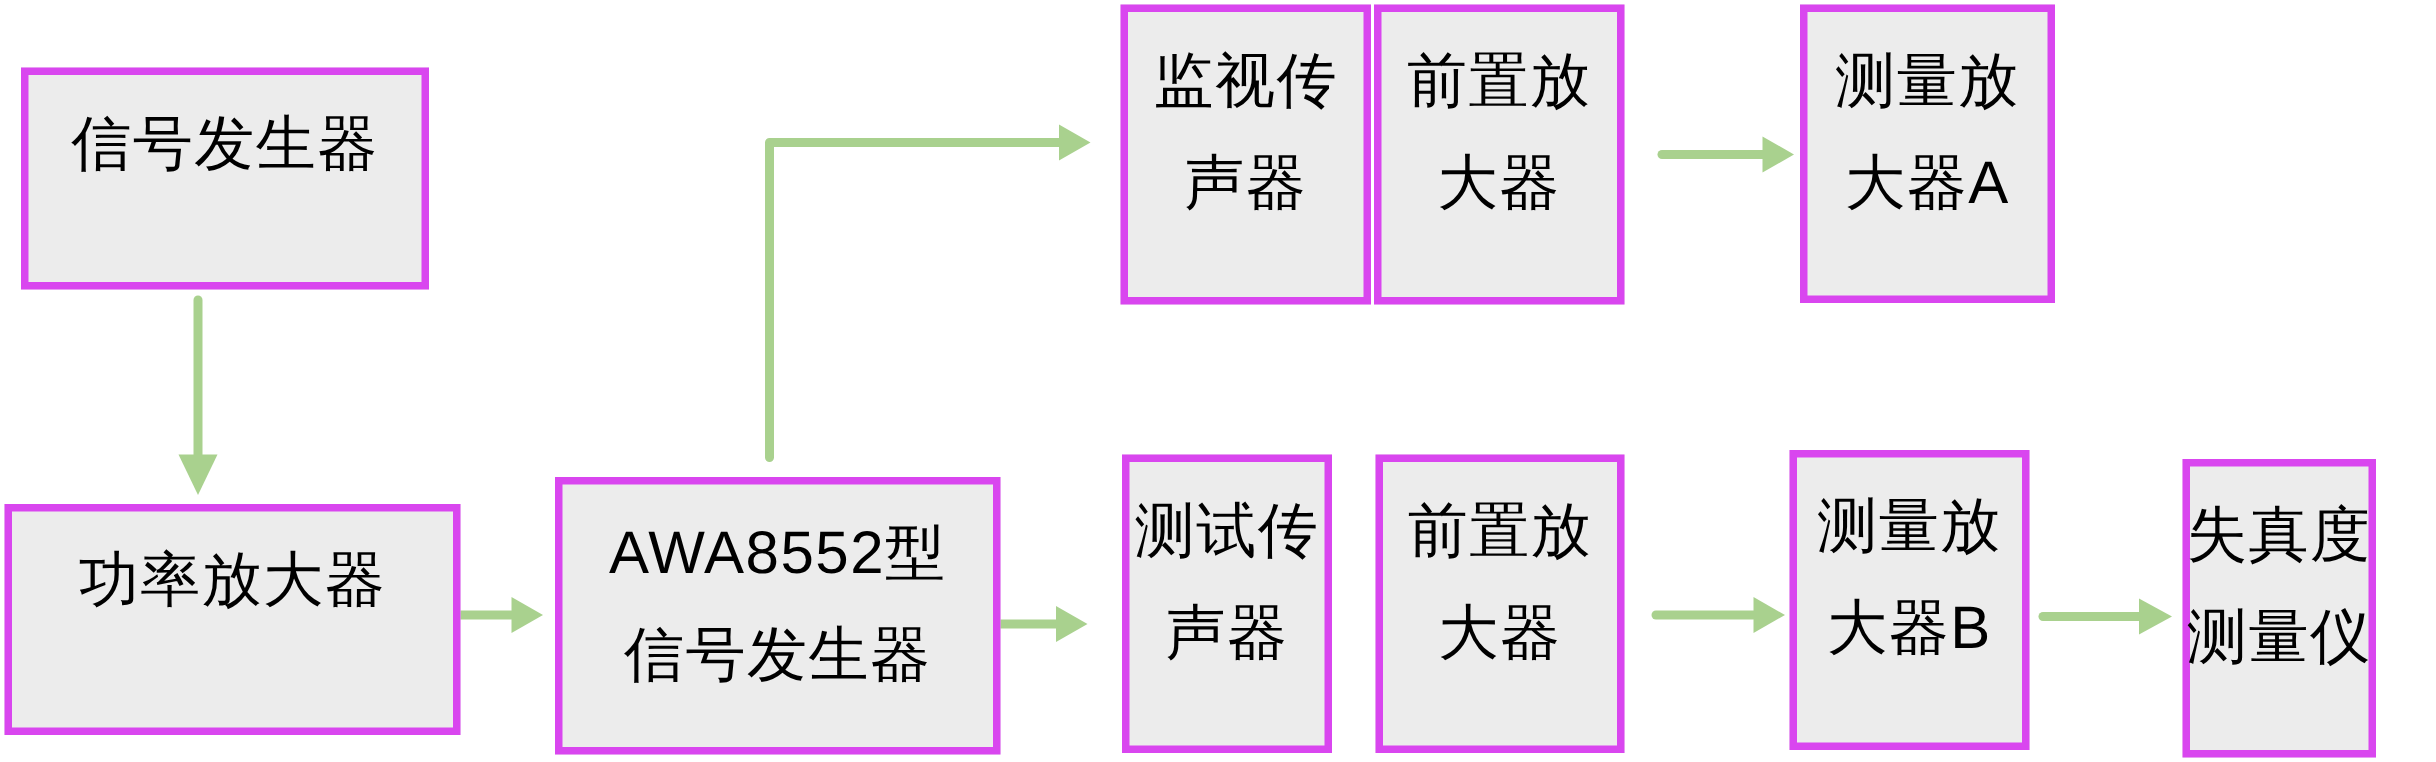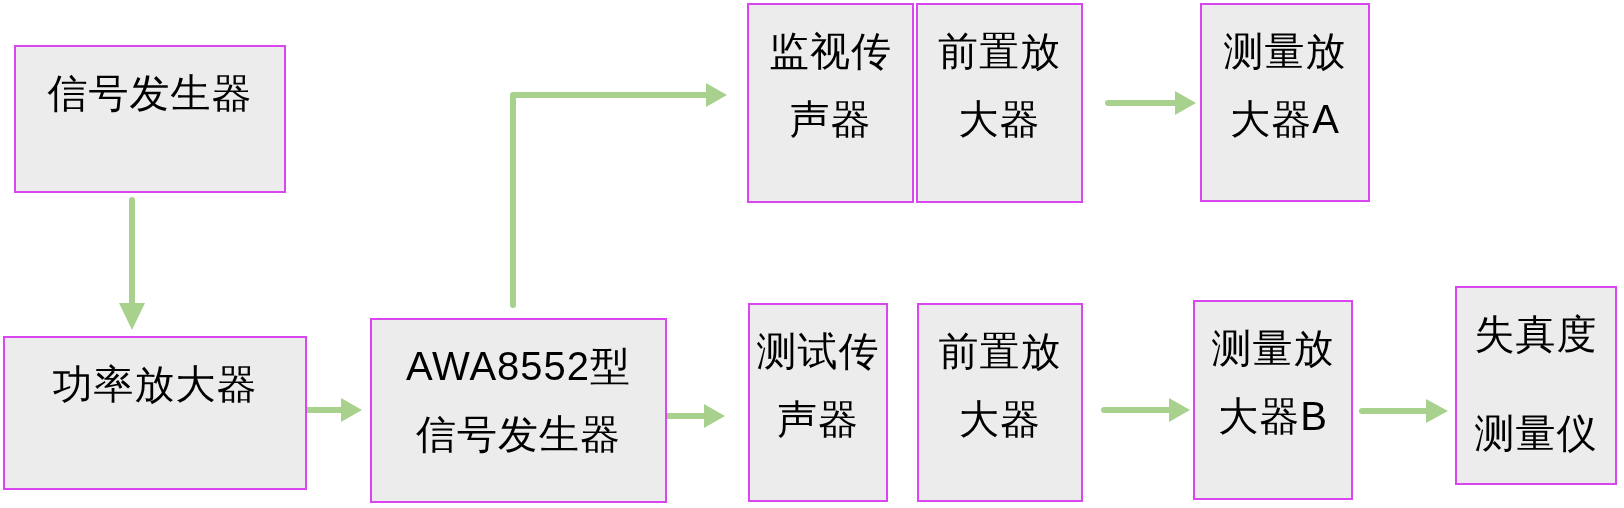--- a/index.html
+++ b/index.html
@@ -19,21 +19,21 @@
     position: absolute;
     left: 0;
     top: 0;
     width: 1624px;
     height: 508px;
   }
   .node {
     position: absolute;
     box-sizing: border-box;
     background: #ececec;
-    border: 2px solid #d946ef;
+    border: 5px solid #d946ef;
     display: flex;
     flex-direction: column;
     align-items: center;
     padding-top: 12px;
     z-index: 1;
   }
   .node .line {
     display: block;
     font-size: 40px;
     line-height: 68px;
@@ -133,18 +133,18 @@
   <div class="node" style="left:917px; top:303px; width:166px; height:199px;">
     <span class="line">前置放</span>
     <span class="line">大器</span>
   </div>
 
   <div class="node" style="left:1193px; top:300px; width:160px; height:200px;">
     <span class="line">测量放</span>
     <span class="line">大器B</span>
   </div>
 
-  <div class="node" style="left:1455px; top:286px; width:162px; height:199px;gap:31px;">
+  <div class="node" style="left:1455px; top:306px; width:129px; height:199px;">
     <span class="line">失真度</span>
     <span class="line">测量仪</span>
   </div>
 
 </div>
 
 </body></html>

